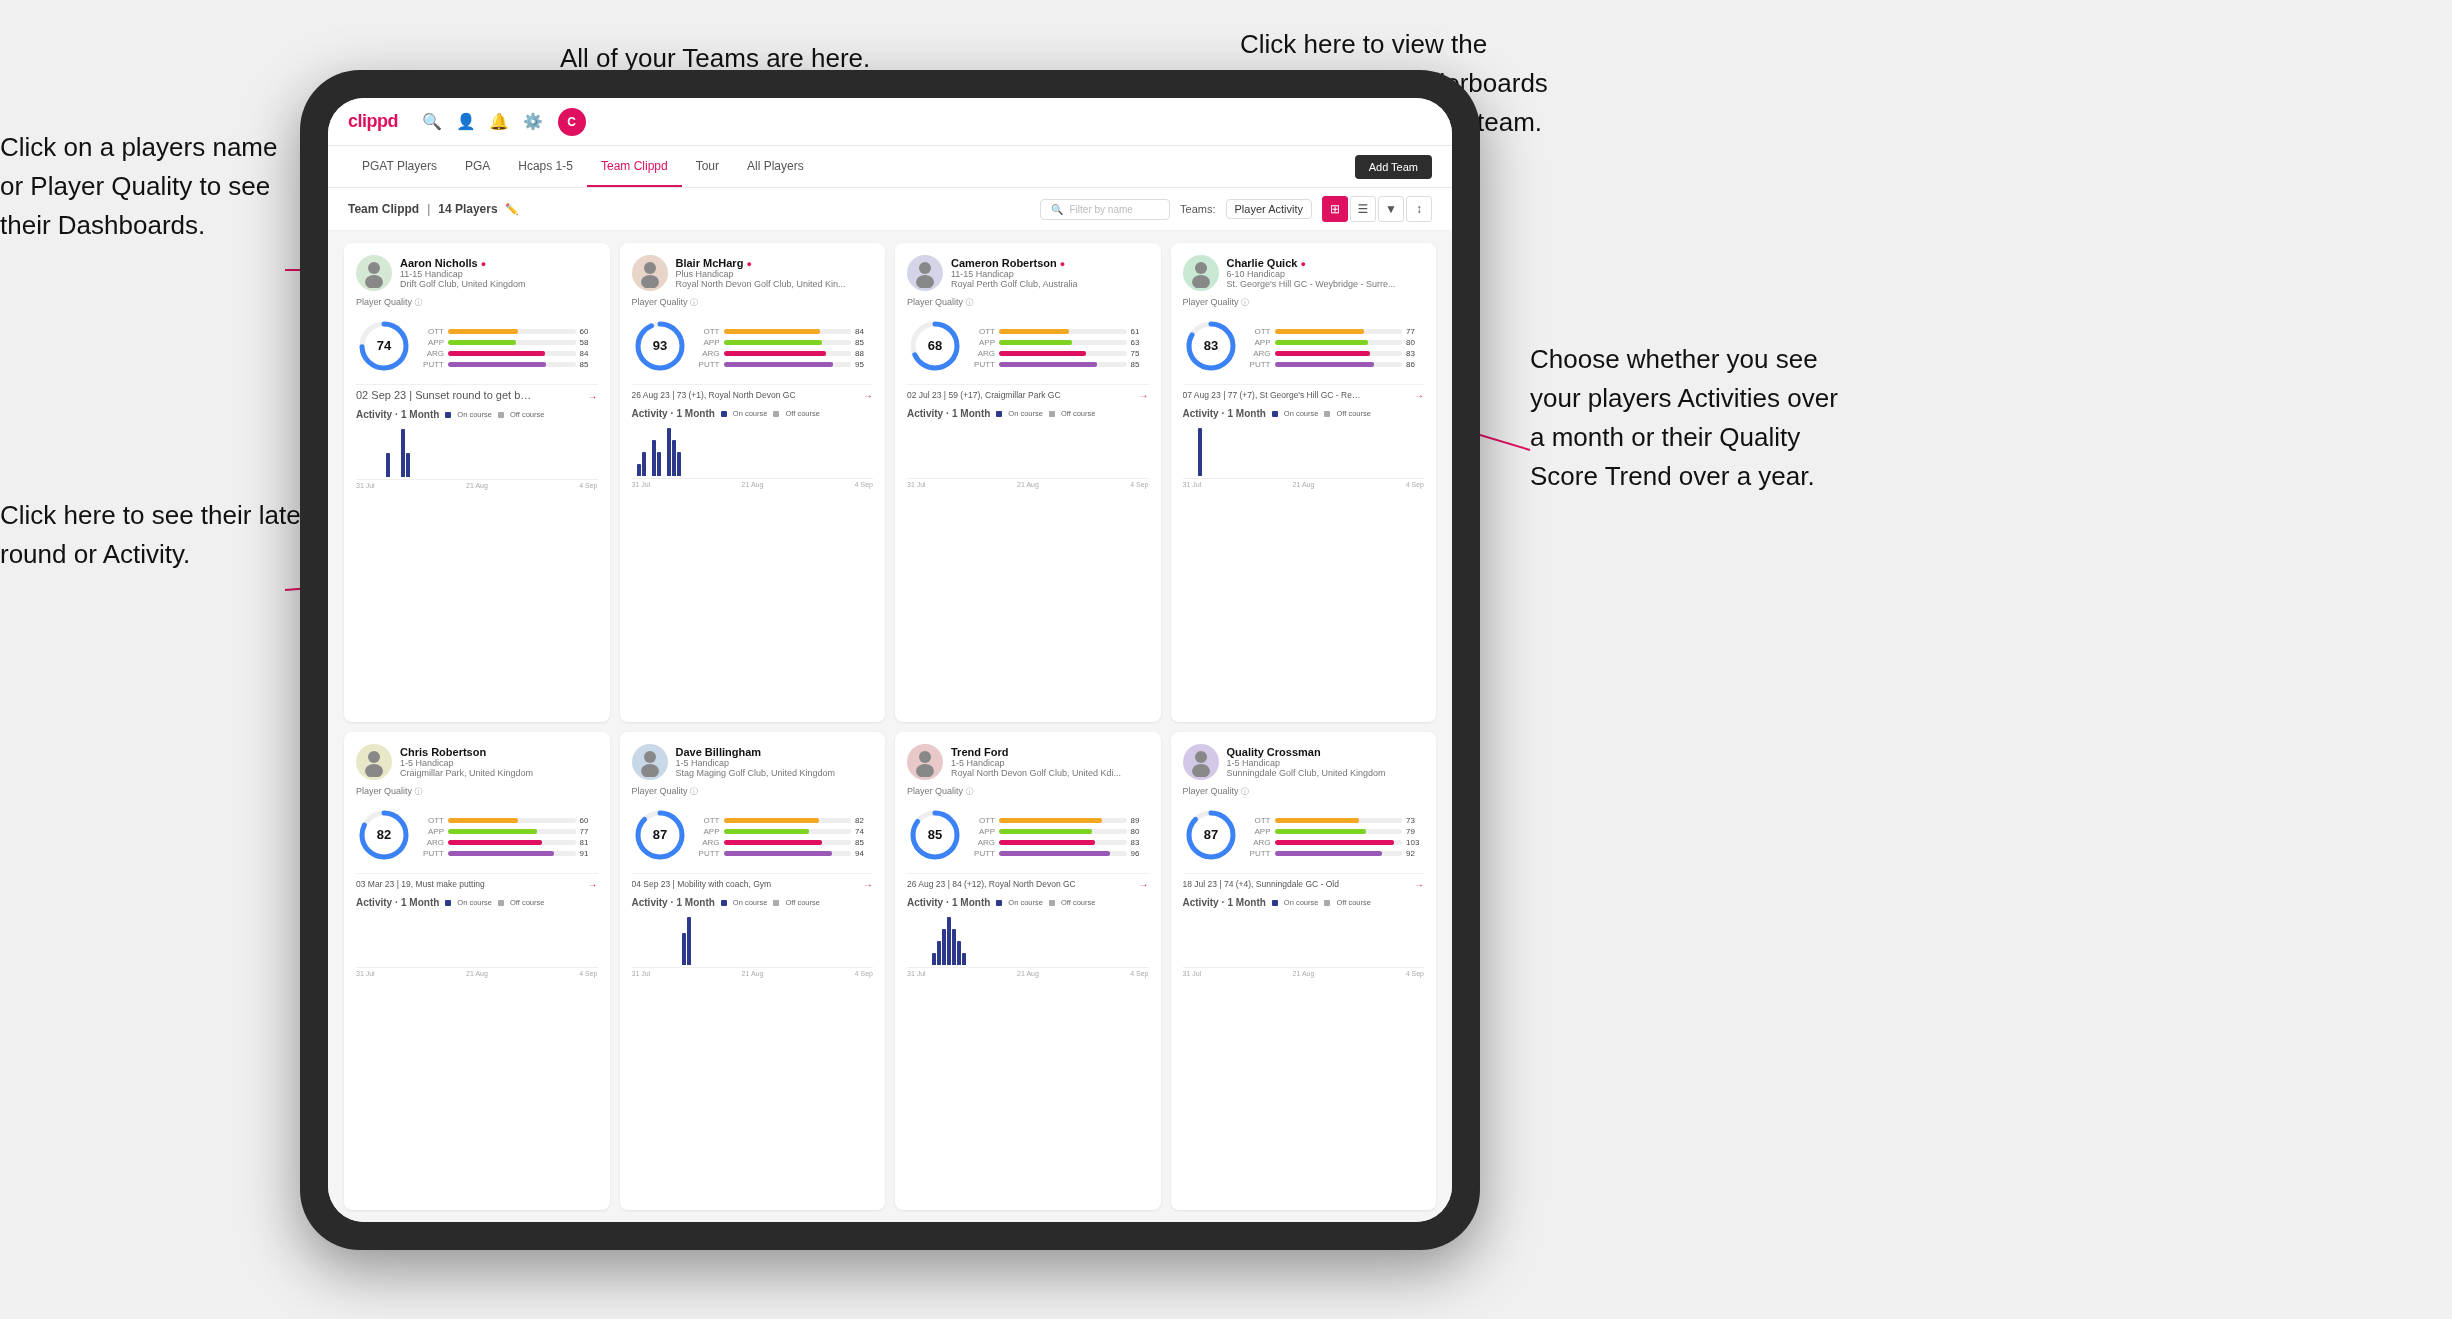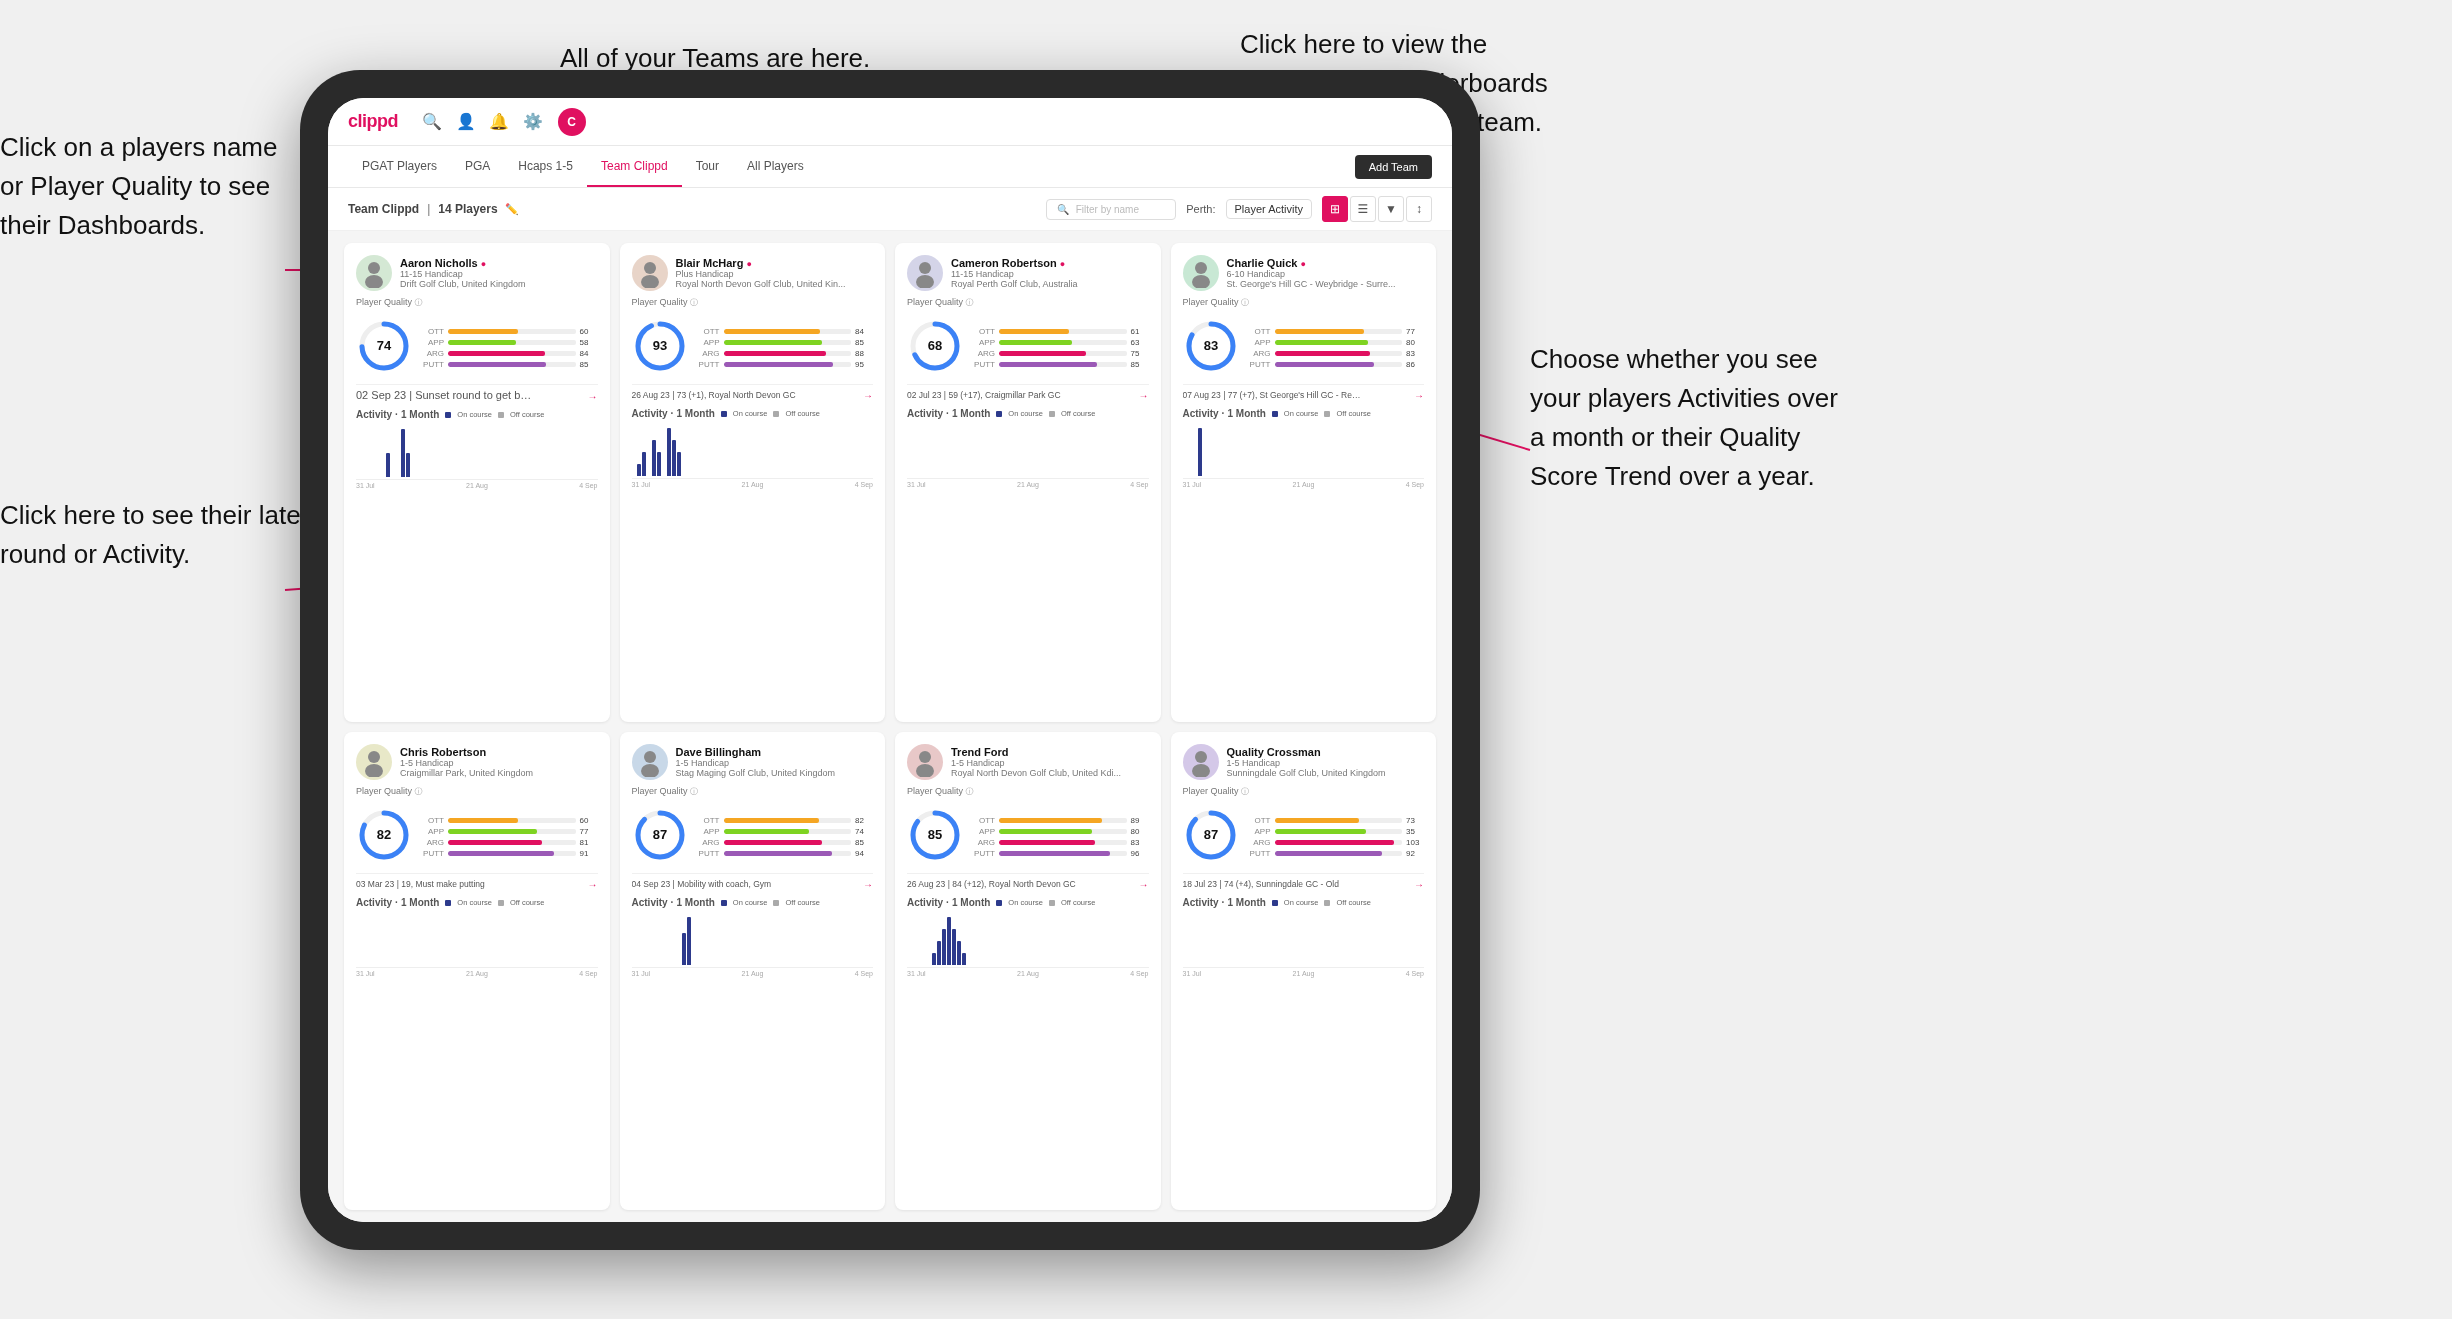--- a/index.html
+++ b/index.html
@@ -435,21 +435,21 @@
         <span>Team Clippd</span>
         <span style="font-weight:400; color:#777;">|</span>
         <span>14 Players</span>
         <span style="color:#aaa; font-size:11px; cursor:pointer;">✏️</span>
       </div>
       <div class="team-controls">
         <div class="search-box">
           <span style="color:#aaa; font-size:10px;">🔍</span>
           <span style="color:#bbb; font-size:10px;">Filter by name</span>
         </div>
-        <span class="show-label">Perth:</span>
+        <span class="show-label">Teams:</span>
         <div class="show-select">Player Activity</div>
         <div class="view-icons">
           <div class="view-icon-btn active">⊞</div>
           <div class="view-icon-btn">☰</div>
           <div class="view-icon-btn">▼</div>
           <div class="view-icon-btn">↕</div>
         </div>
       </div>
     </div>
 
@@ -1274,21 +1274,21 @@
           <div class="bar-track">
             <div class="bar-fill ott-color" style="width:66%;"></div>
           </div>
           <div class="bar-value">73</div>
         </div>
         <div class="bar-row">
           <div class="bar-label">APP</div>
           <div class="bar-track">
             <div class="bar-fill app-color" style="width:72%;"></div>
           </div>
-          <div class="bar-value">35</div>
+          <div class="bar-value">79</div>
         </div>
         <div class="bar-row">
           <div class="bar-label">ARG</div>
           <div class="bar-track">
             <div class="bar-fill arg-color" style="width:94%;"></div>
           </div>
           <div class="bar-value">103</div>
         </div>
         <div class="bar-row">
           <div class="bar-label">PUTT</div>

